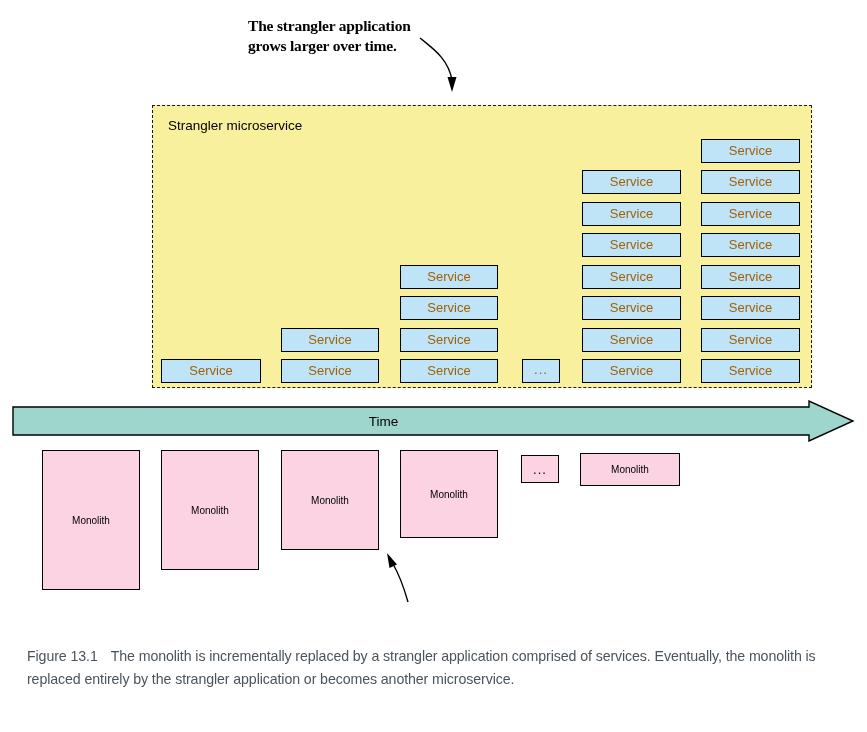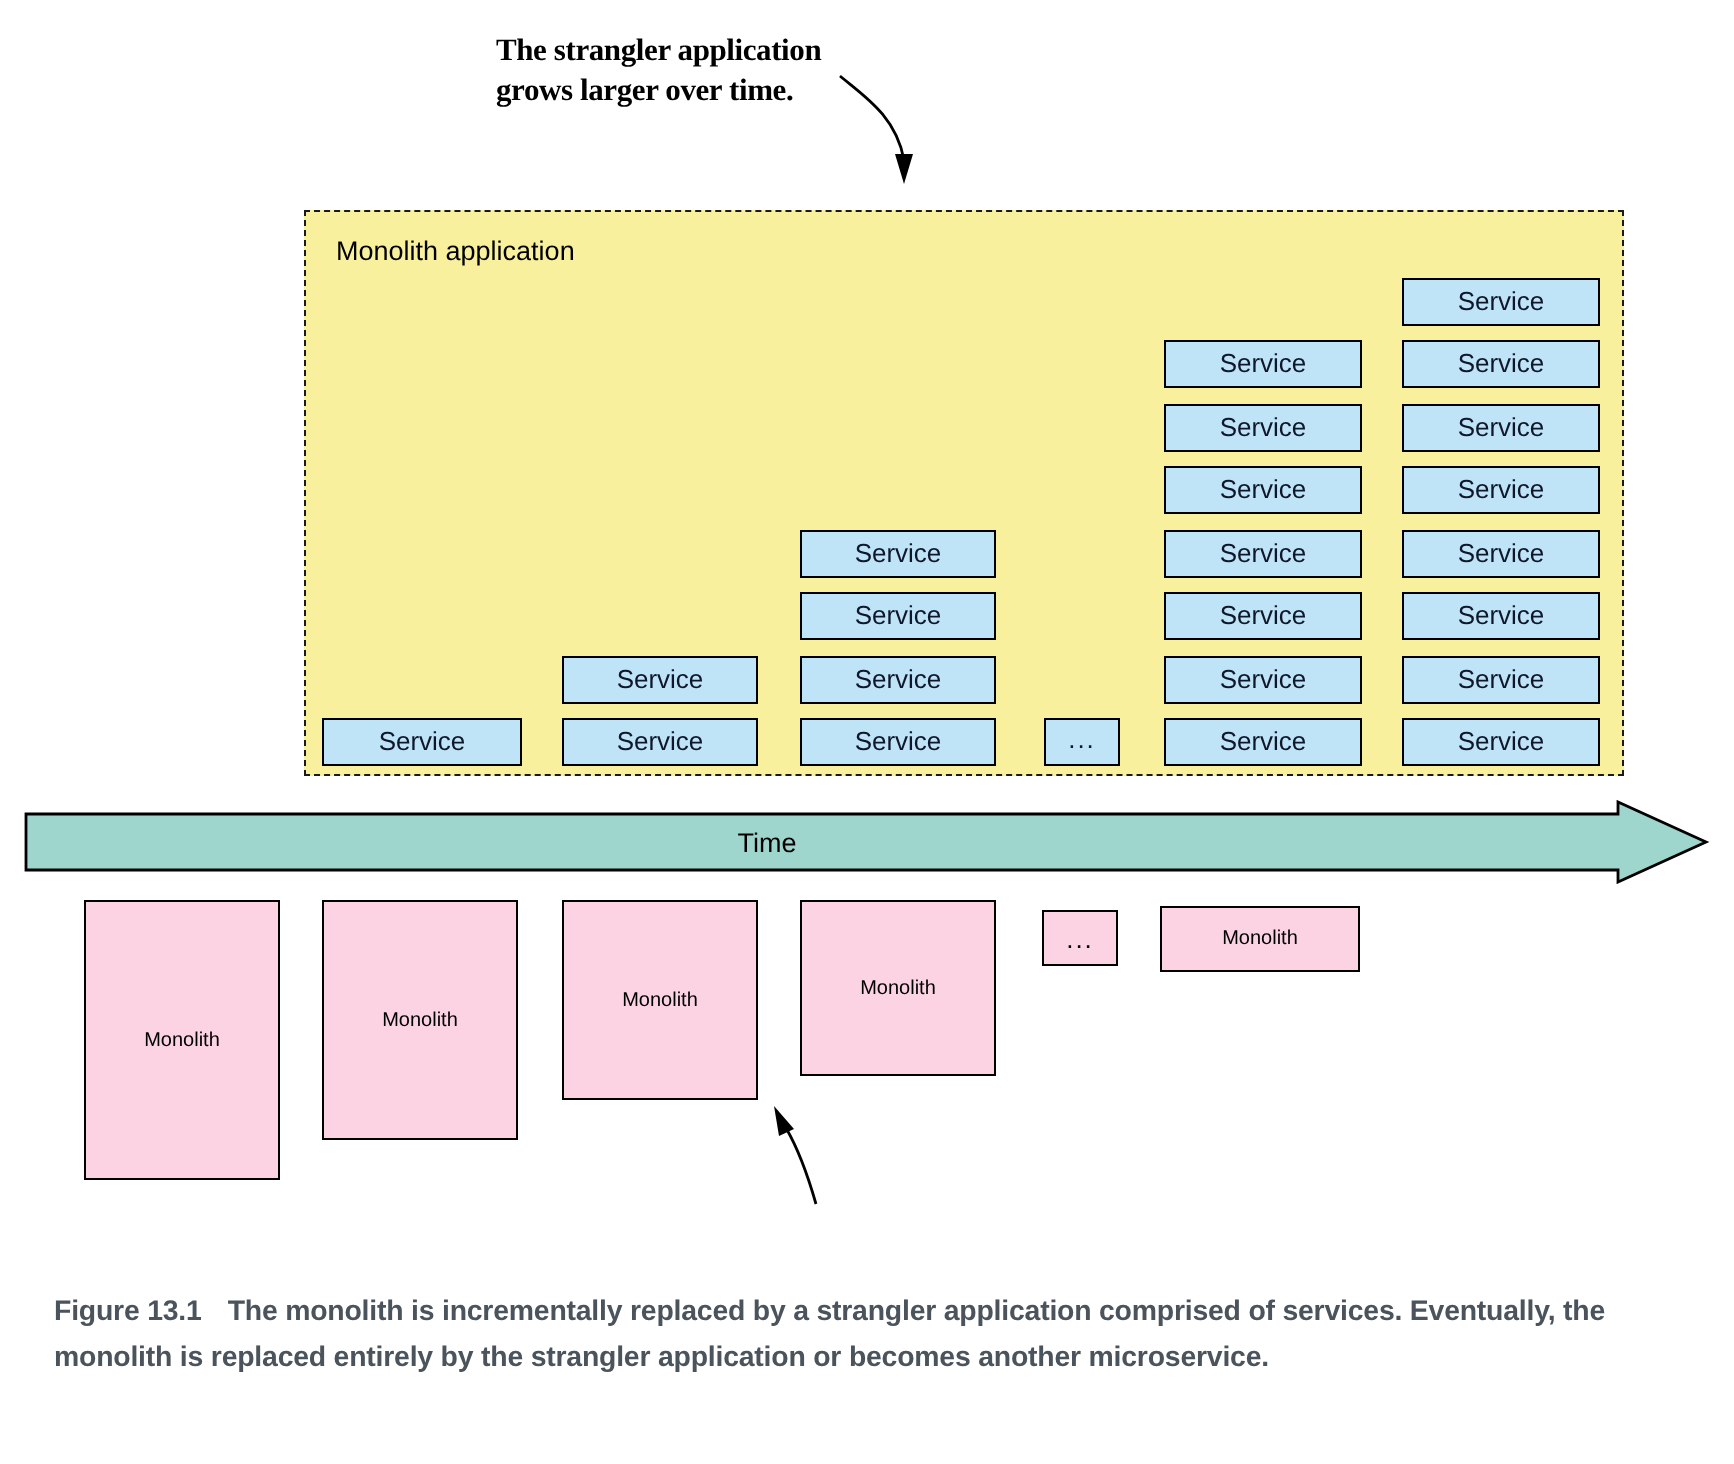--- a/index.html
+++ b/index.html
@@ -29,21 +29,21 @@
   #strangler-label{
     position:absolute;left:168px;top:118px;
     font-size:13.5px;color:#000;
   }
 
   
   .svc-col{position:absolute;bottom:4px;}
   .svc{
     background:#bfe3f7;border:1.2px solid #000;box-sizing:border-box;
     height:24px;line-height:22px;text-align:center;
-    font-size:13px;color:#0f172a;margin-top:7.5px;
+    font-size:13px;color:#a16207;margin-top:7.5px;
   }
   .svc:first-child{margin-top:0;}
   .svc.ellipsis{font-size:13px;letter-spacing:1px;line-height:19px;}
 
   
   #time-arrow{position:absolute;left:12px;top:400px;width:843px;height:42px;}
   #time-label{
     position:absolute;left:0;top:400px;width:767px;height:42px;
     display:flex;align-items:center;justify-content:center;
     font-size:13.5px;color:#000;pointer-events:none;
@@ -57,21 +57,21 @@
     font-size:10px;color:#000;
   }
   .mono.ellipsis{font-size:13px;letter-spacing:1px;}
 
   
   .anno-arrow{position:absolute;overflow:visible;}
 
   
   #caption{
     position:absolute;left:27px;top:645px;width:800px;
-    font-weight:bold;font-size:14.2px;line-height:23px;
+    font-weight:normal;font-size:14.2px;line-height:23px;
     color:#4b545c;letter-spacing:-0.1px;
   }
   #caption .fig-num{margin-right:13px;}
 </style>
 </head>
 <body>
 
 <div class="stage">
 
   <div class="callout" id="callout-top">The strangler application
@@ -114,21 +114,21 @@
           <div class="svc" style="background: rgb(191, 227, 247);">Service</div>
           <div class="svc" style="background: rgb(191, 227, 247);">Service</div>
           <div class="svc" style="background: rgb(191, 227, 247);">Service</div>
           <div class="svc" style="background: rgb(191, 227, 247);">Service</div>
           <div class="svc" style="background: rgb(191, 227, 247);">Service</div>
           <div class="svc" style="background: rgb(191, 227, 247);">Service</div>
           <div class="svc" style="background: rgb(191, 227, 247);">Service</div>
         </div>
       </div>
   </div>
-  <div id="strangler-label">Monolith application</div>
+  <div id="strangler-label">Strangler microservice</div>
 
   <svg id="time-arrow" viewBox="0 0 843 42" preserveAspectRatio="none">
     <polygon points="1,7 797,7 797,1 841,21 797,41 797,35 1,35" fill="#9ed6ce" stroke="#000" stroke-width="1.4" stroke-linejoin="miter"></polygon>
   </svg>
   <div id="time-label">Time</div>
 
   <div id="monoliths-area">
       <div class="mono" style="left: 42px; top: 450px; width: 98px; height: 140px; background: rgb(251, 211, 227);">Monolith</div>
       <div class="mono" style="left: 161px; top: 450px; width: 98px; height: 120px; background: rgb(251, 211, 227);">Monolith</div>
       <div class="mono" style="left: 281px; top: 450px; width: 98px; height: 100px; background: rgb(251, 211, 227);">Monolith</div>

